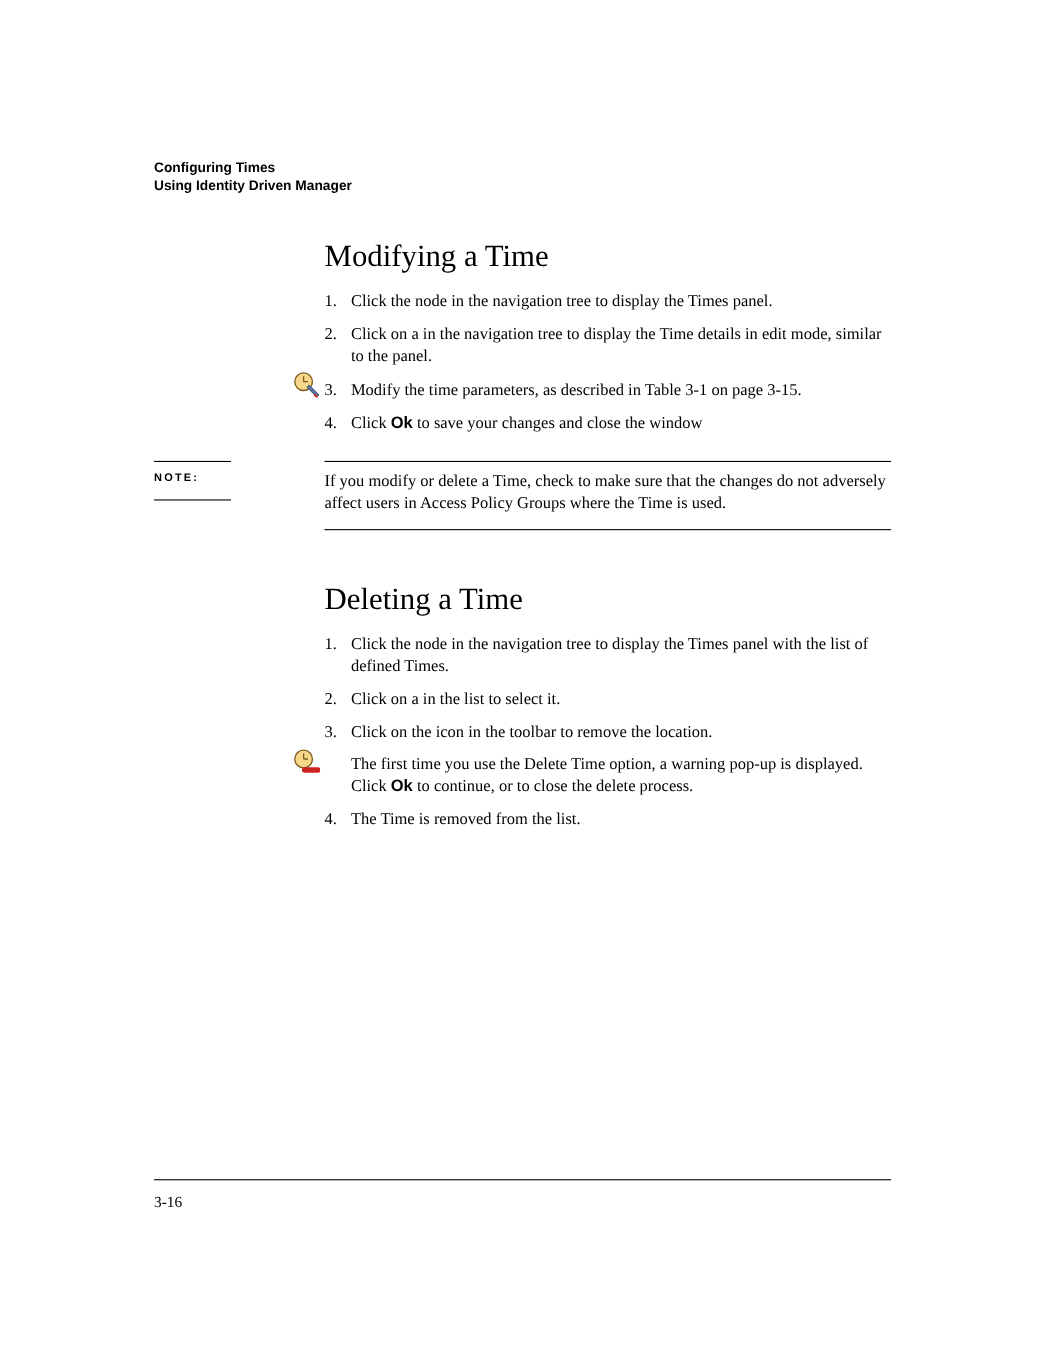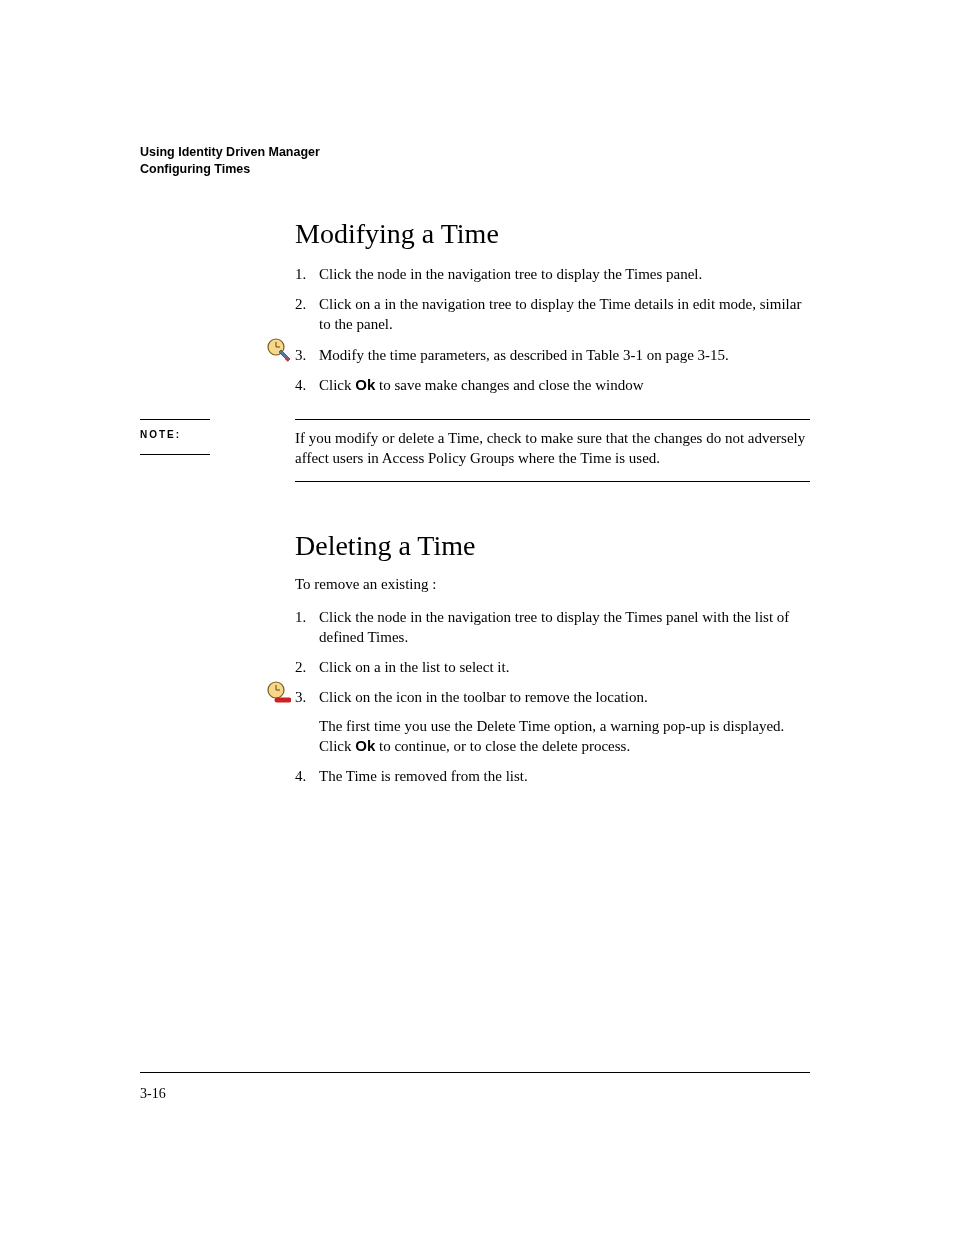--- a/index.html
+++ b/index.html
@@ -118,22 +118,22 @@
   .gap-before-h2 {
     height: 48px;
   }
 </style>
 </head>
 <body>
 
 <div class="page">
 
   <div class="running-head">
+    <div>Configuring Times</div>
     <div>Using Identity Driven Manager</div>
-    <div>Configuring Times</div>
   </div>
 
   <div class="content-col">
 
     <h2 class="section">Modifying a Time</h2>
 
     <ol class="steps">
       <li>
         <span class="num">1.</span>
         <span class="body">
@@ -146,40 +146,37 @@
           <span>Click on a </span><span> in the navigation tree to display the Time details in edit mode, similar to the </span><span> panel.</span>
         </span>
       </li>
       <li>
         <span class="num">3.</span>
         <span class="body">Modify the time parameters, as described in Table 3-1 on page 3-15.</span>
       </li>
       <li>
         <span class="num">4.</span>
         <span class="body">
-          <span>Click </span><span class="bold-sans">Ok</span><span> to save make changes and close the window</span>
+          <span>Click </span><span class="bold-sans">Ok</span><span> to save your changes and close the window</span>
         </span>
       </li>
     </ol>
   </div>
 
   <div class="note-row">
     <div class="note-label-wrap">
       <span class="note-label">NOTE:</span>
     </div>
     <div class="note-body">If you modify or delete a Time, check to make sure that the changes do not adversely affect users in Access Policy Groups where the Time is used.</div>
   </div>
 
   <div class="content-col">
     <div class="gap-before-h2"></div>
     <h2 class="section">Deleting a Time</h2>
 
-    <p class="intro">
-      <span>To remove an existing </span><span>:</span>
-    </p>
 
     <ol class="steps">
       <li>
         <span class="num">1.</span>
         <span class="body">
           <span>Click the </span><span> node in the </span><span> navigation tree to display the Times panel with the list of defined Times.</span>
         </span>
       </li>
       <li>
         <span class="num">2.</span>

